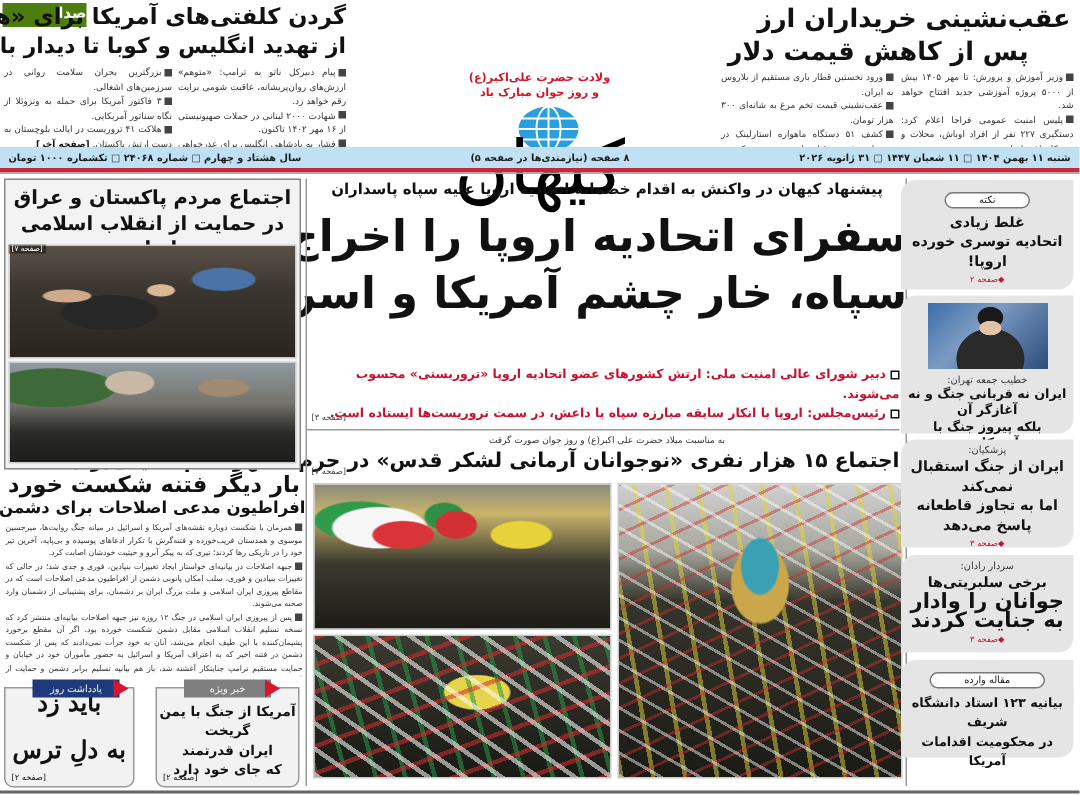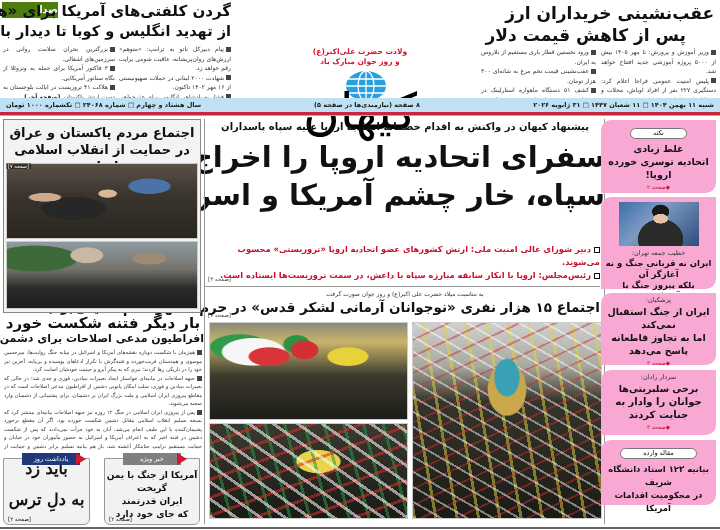--- a/index.html
+++ b/index.html
@@ -66,21 +66,21 @@
       linear-gradient(180deg, #3a3a30 0%, #1a1a16 100%); }
   .ph-r { left: 412px; top: 322px; width: 190px; height: 197px; background:
       radial-gradient(ellipse at 50% 28%, #3aa1b5 0 9%, transparent 10%),
       radial-gradient(ellipse at 50% 34%, #c9a74a 0 14%, transparent 15%),
       repeating-linear-gradient(30deg, rgba(255,255,255,0.45) 0 2px, transparent 2px 13px),
       repeating-linear-gradient(-25deg, rgba(205,45,45,0.45) 0 2px, transparent 2px 15px),
       repeating-linear-gradient(80deg, rgba(225,210,60,0.5) 0 3px, transparent 3px 21px),
       linear-gradient(180deg, #cfcfcf 0%, #a9a9a0 22%, #36352c 40%, #1b1b16 100%); }
 
   
-  .rbox { position: absolute; right: 4px; width: 115px; background: #f9a8d4; border-radius: 10px 0 10px 0; text-align: center; }
+  .rbox { position: absolute; right: 4px; width: 115px; background: #e5e5e5; border-radius: 10px 0 10px 0; text-align: center; }
   .rbox .pill { display: inline-block; margin-top: 4px; border: 1px solid #777; border-radius: 8px; font-size: 6.5px; padding: 0 22px; background: #fff; line-height: 9px; }
   .rbox .small { font-size: 6.5px; color: #333; line-height: 9px; margin-top: 3px; }
   .rbox .title { font-size: 9.5px; font-weight: bold; line-height: 13px; padding: 0 3px; }
   .rbox .big { font-size: 11px; font-weight: bold; line-height: 15px; }
   .rbox .pg { font-size: 5.5px; color: #c8102e; line-height: 8px; margin: 2px 0 3px; }
   .rbox .portrait { width: 80px; height: 44px; margin: 5px auto 0; background:
      radial-gradient(ellipse at 52% 38%, #e2c3a7 0 12%, transparent 13%),
      radial-gradient(ellipse at 52% 22%, #1a1a1a 0 14%, transparent 15%),
      radial-gradient(ellipse at 52% 85%, #2a2a2a 0 38%, transparent 39%),
      linear-gradient(135deg, #3b6fa8, #7c9bc3 40%, #2e4d7b); }
@@ -221,21 +221,21 @@
 <div class="rbox b3">
   <div class="small">پزشکیان:</div>
   <div class="title">ایران از جنگ استقبال نمی‌کند</div>
   <div class="title">اما به تجاوز قاطعانه</div>
   <div class="title">پاسخ می‌دهد</div>
   <div class="pg">◆صفحه ۳</div>
 </div>
 <div class="rbox b4">
   <div class="small">سردار رادان:</div>
   <div class="title">برخی سلبریتی‌ها</div>
-  <div class="title" style="font-size:10px;">جوانان را وادار به جنایت کردند</div>
+  <div class="title" style="font-size:14px;">جوانان را وادار به جنایت کردند</div>
   <div class="pg">◆صفحه ۳</div>
 </div>
 <div class="rbox b5">
   <div class="pill" style="margin-top:2px;">مقاله وارده</div>
   <div class="big">بازدارندگی چندلایه</div>
 </div>
 <div class="rbox b6">
   <div class="title" style="font-size:8.5px;margin-top:3px;">بیانیه ۱۲۳ استاد دانشگاه شریف</div>
   <div class="title" style="font-size:8.5px;">در محکومیت اقدامات آمریکا</div>
 

